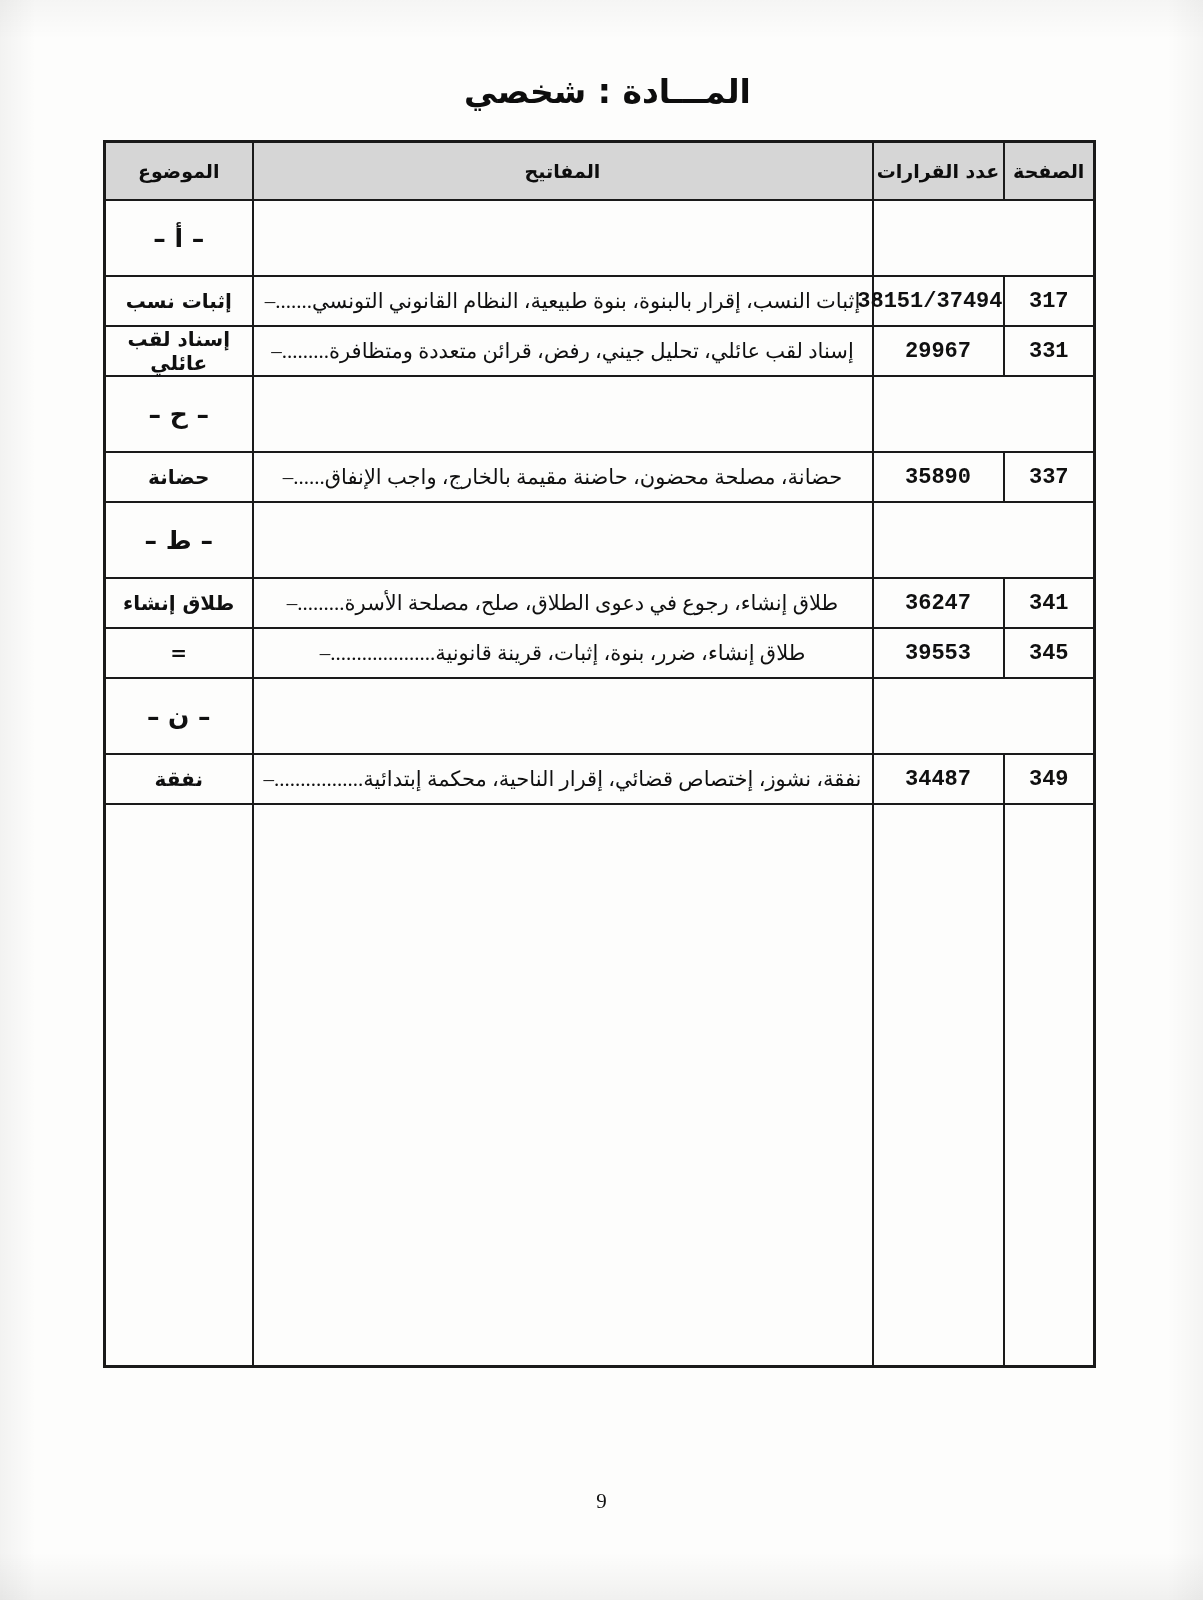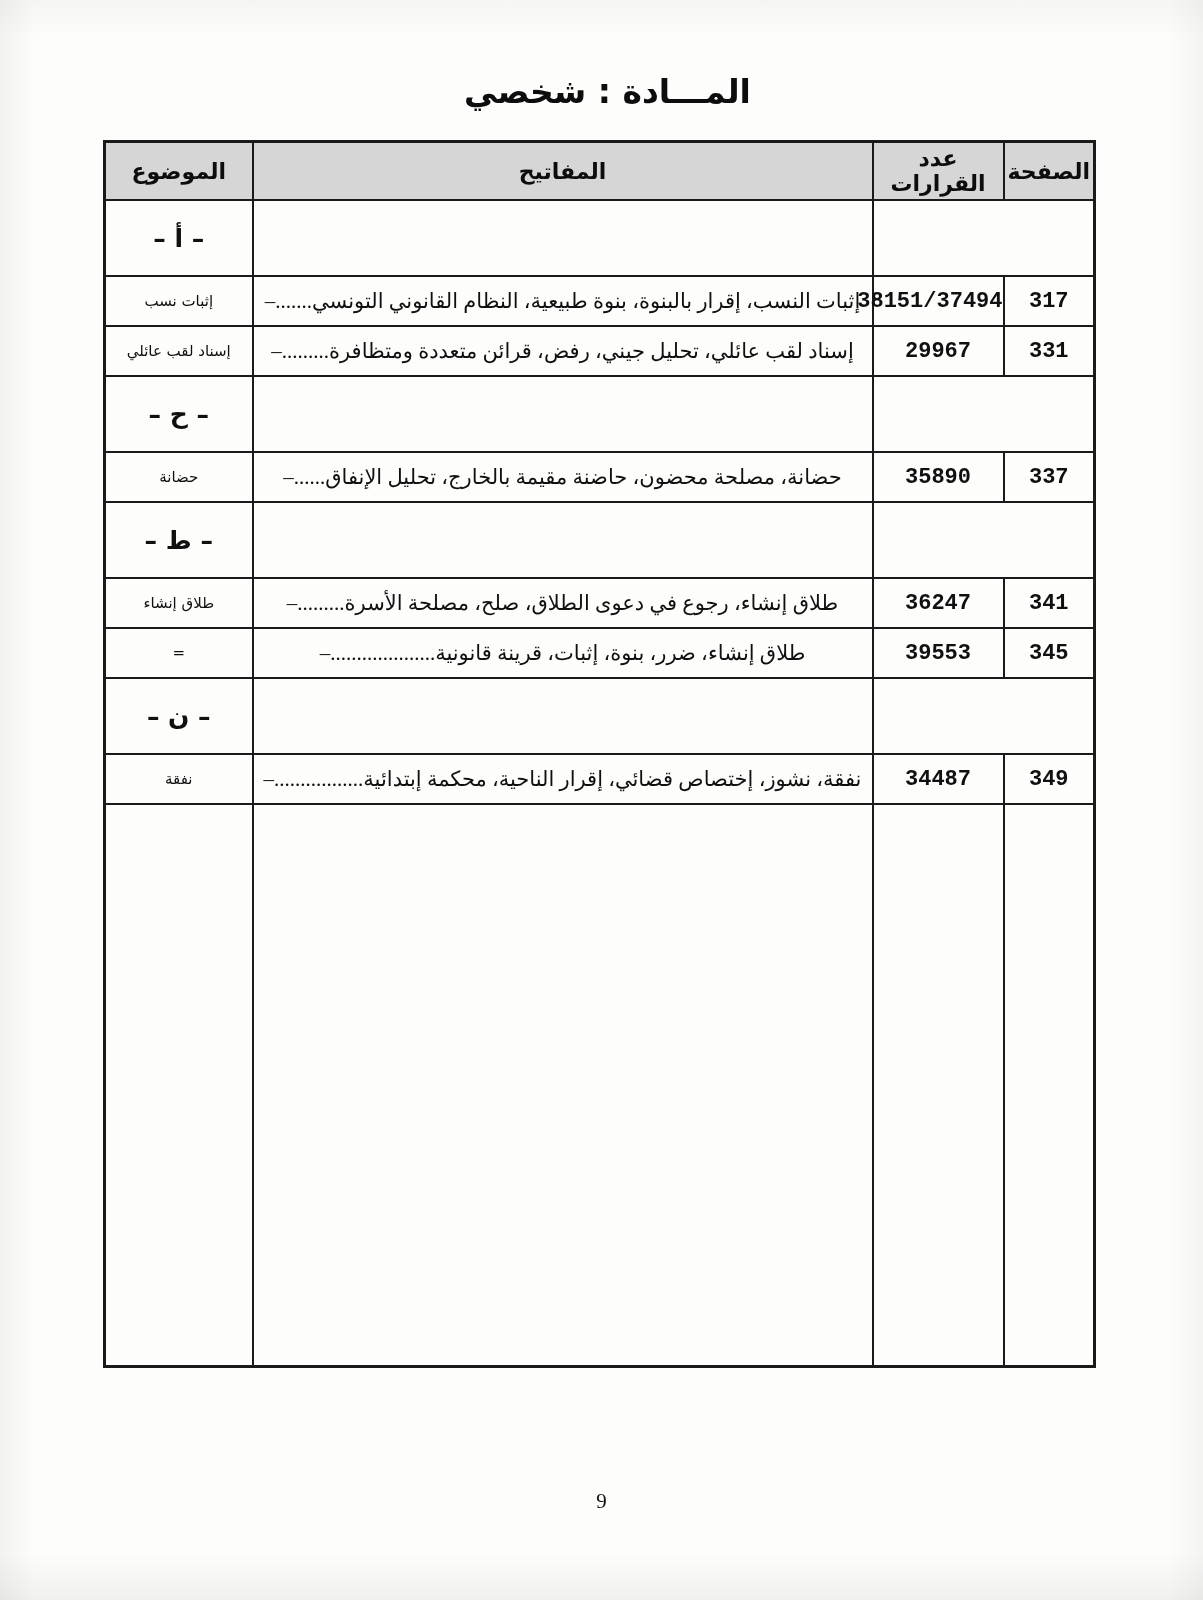--- a/index.html
+++ b/index.html
@@ -55,37 +55,37 @@
   table.index-table th,
   table.index-table td {
     border: 2px solid #1a1a1a;
     padding: 0;
   }
   thead th {
     background: #d6d6d6;
     height: 56px;
     font-family: "DejaVu Sans", "Liberation Sans", sans-serif;
     font-weight: bold;
-    font-size: 22px;
+    font-size: 19px;
     color: #0d0d0d;
     text-align: center;
     vertical-align: middle;
     margin-left: 34px;
   }
   col.c-subject { width: 148px; }
   col.c-keywords { width: 620px; }
   col.c-count { width: 131px; }
   col.c-page { width: 91px; }
 
   td.subject {
     text-align: center;
     vertical-align: middle;
     font-family: "DejaVu Sans", "Liberation Sans", sans-serif;
-    font-size: 15px;
-    font-weight: normal;
+    font-size: 20px;
+    font-weight: bold;
     color: #101010;
     padding: 0 4px;
   }
   td.keywords {
     text-align: center;
     vertical-align: middle;
     direction: rtl;
     font-size: 21px;
     color: #101010;
     padding: 2px 14px 2px 12px;
@@ -184,21 +184,21 @@
           </tr>
           <tr class="letter-row">
             <td class="pagenum"></td>
             <td class="count"></td>
             <td class="keywords"></td>
             <td class="subject">– ح –</td>
           </tr>
           <tr class="entry-row">
             <td class="pagenum">337</td>
             <td class="count">35890</td>
-            <td class="keywords">حضانة، مصلحة محضون، حاضنة مقيمة بالخارج، تحليل الإنفاق......–</td>
+            <td class="keywords">حضانة، مصلحة محضون، حاضنة مقيمة بالخارج، واجب الإنفاق......–</td>
             <td class="subject">حضانة</td>
           </tr>
           <tr class="letter-row">
             <td class="pagenum"></td>
             <td class="count"></td>
             <td class="keywords"></td>
             <td class="subject">– ط –</td>
           </tr>
           <tr class="entry-row">
             <td class="pagenum">341</td>

